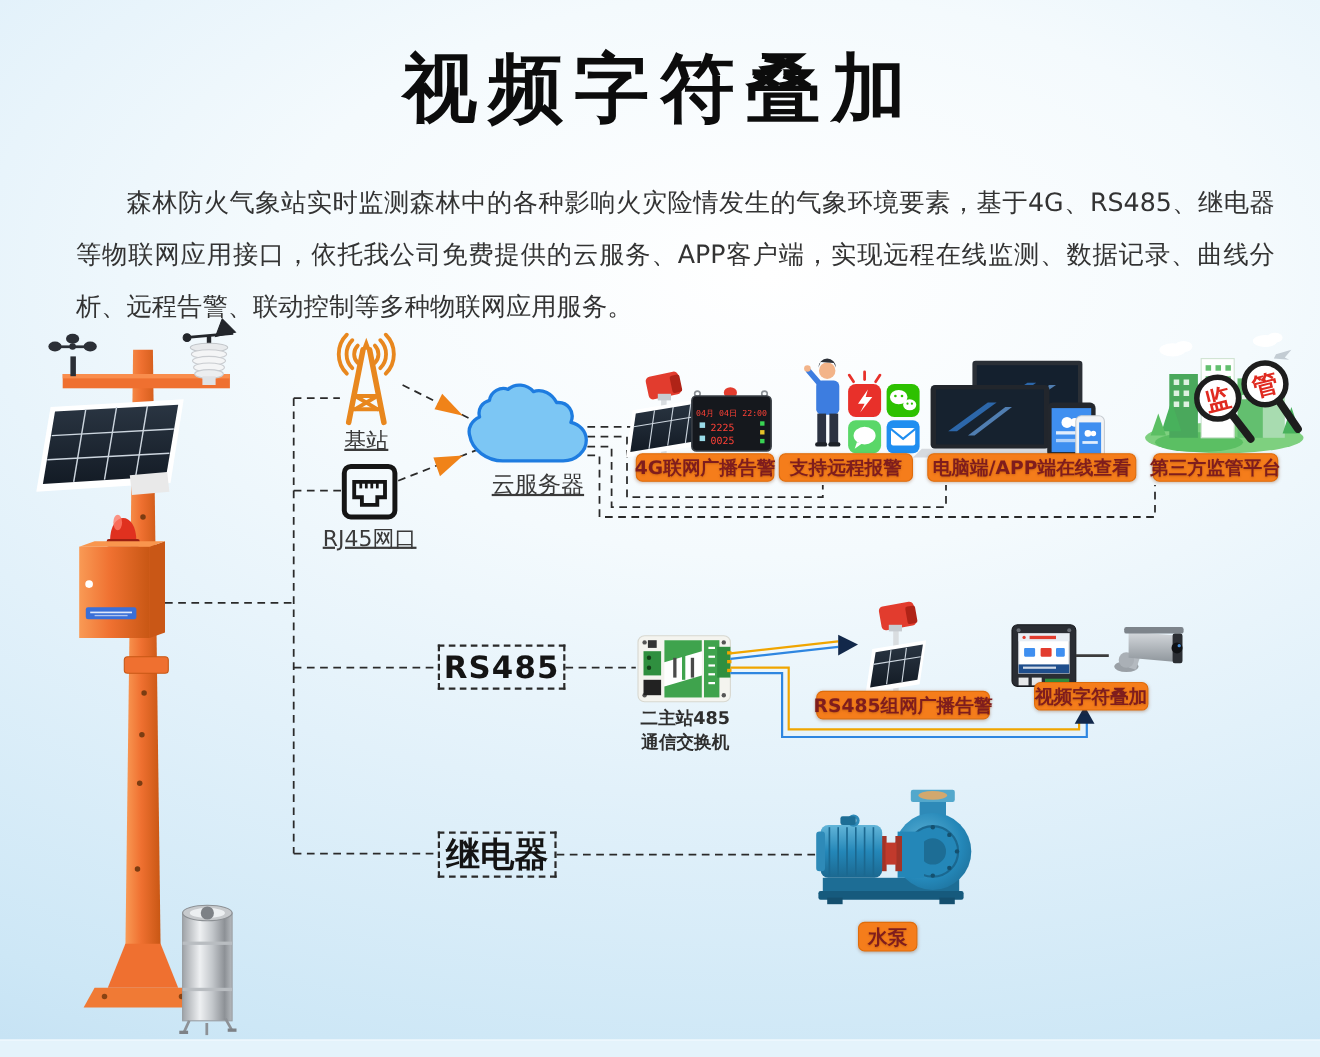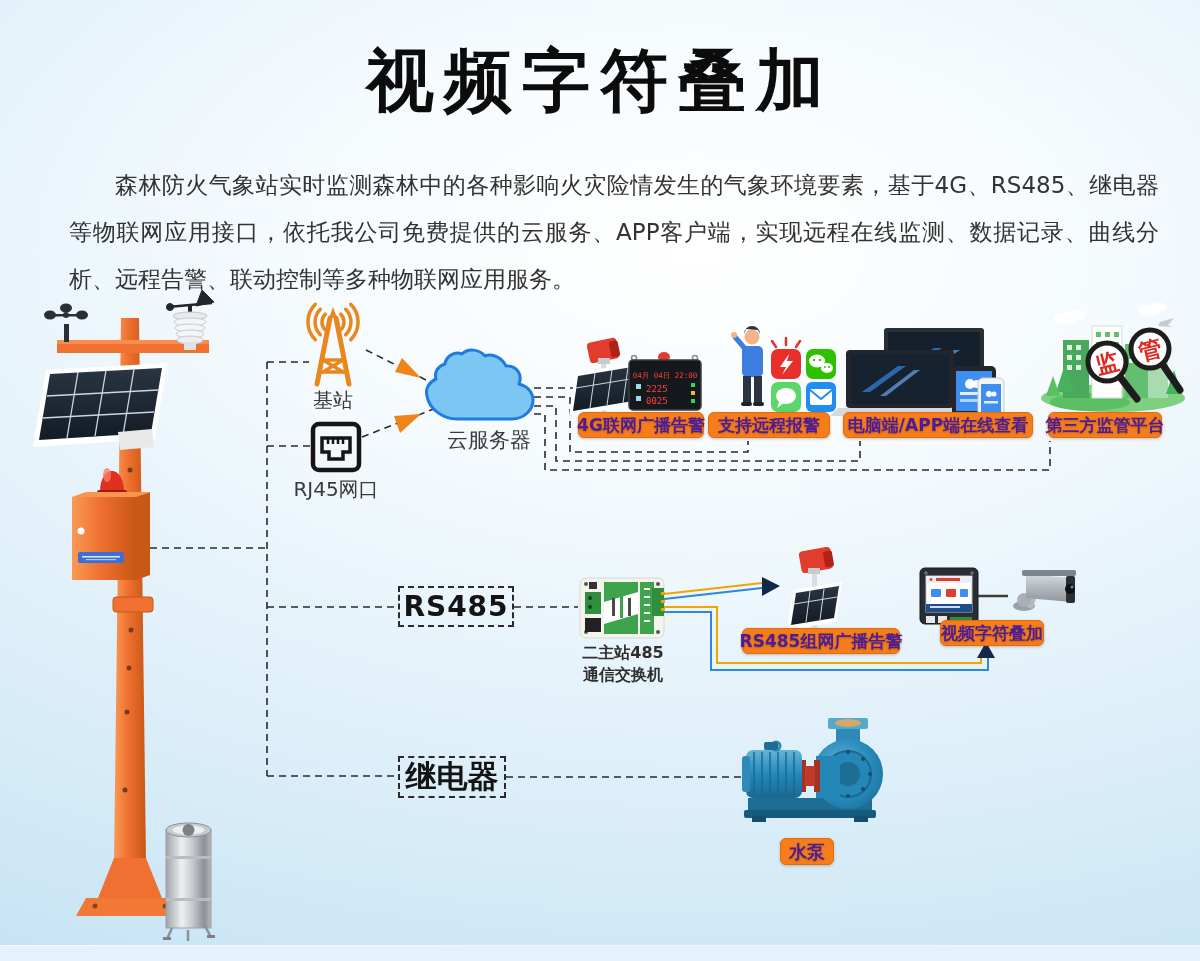--- a/index.html
+++ b/index.html
@@ -10,28 +10,28 @@
   }
   .title{
     position:absolute;left:0;top:36px;width:100%;margin:0;text-align:center;
     font-size:68px;font-weight:900;color:#0c0c0c;letter-spacing:10px;
   }
   .intro{
     position:absolute;left:57px;top:150px;width:1090px;margin:12px;
     font-size:23px;line-height:47px;color:#333;text-align:justify;text-indent:2em;
   }
   .scene{position:absolute;left:0;top:0;}
-  .nodelabel{position:absolute;color:#3a3a3a;font-size:20px;text-align:center;white-space:nowrap;}
+  .nodelabel{position:absolute;color:#3a3a3a;font-size:20px;text-align:center;white-space:nowrap;text-decoration:underline;}
   .dashedbox{
     position:absolute;border:2.5px dashed #2a2a2a;box-sizing:border-box;
     display:flex;align-items:center;justify-content:center;
     font-weight:800;color:#141414;white-space:nowrap;
   }
   .badge{
-    position:absolute;background:#f57d1b;color:#4c1d95;font-weight:700;border-radius:6px;
+    position:absolute;background:#f57d1b;color:#7f1d1d;font-weight:700;border-radius:6px;
     border:1px solid #e06c0a;box-shadow:0 1px 3px rgba(120,50,0,.3);
     display:flex;align-items:center;justify-content:center;
     text-shadow:0 1px 2px rgba(140,60,0,.4);white-space:nowrap;box-sizing:border-box;
   }
   .switch-label{
     position:absolute;text-align:center;font-size:16px;font-weight:700;
     color:#2e2e2e;line-height:22px;white-space:nowrap;
   }
   .bottom-strip{
     position:absolute;left:0;top:945px;width:1200px;height:16px;

